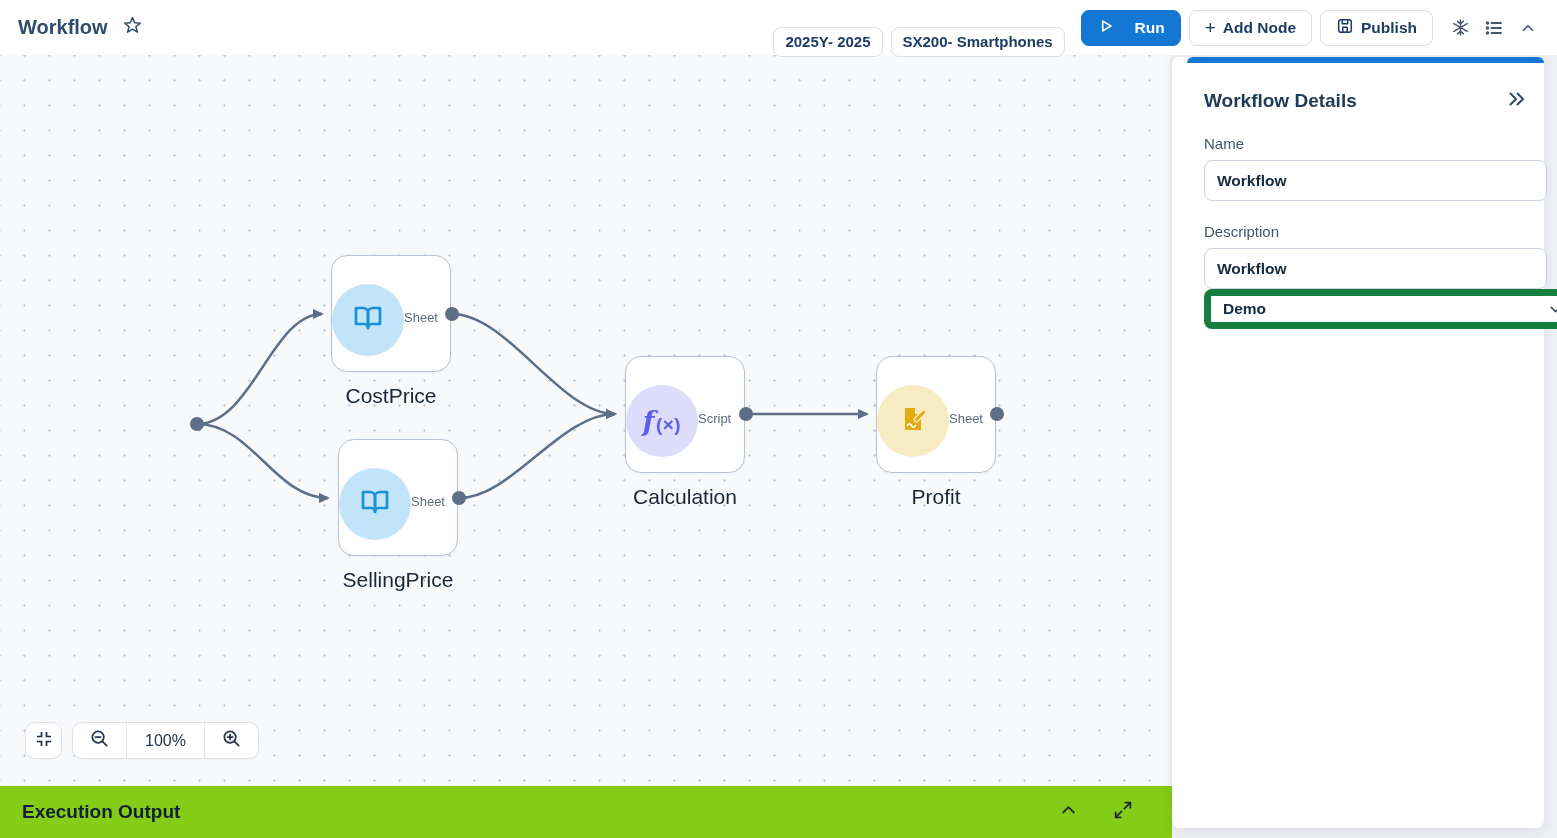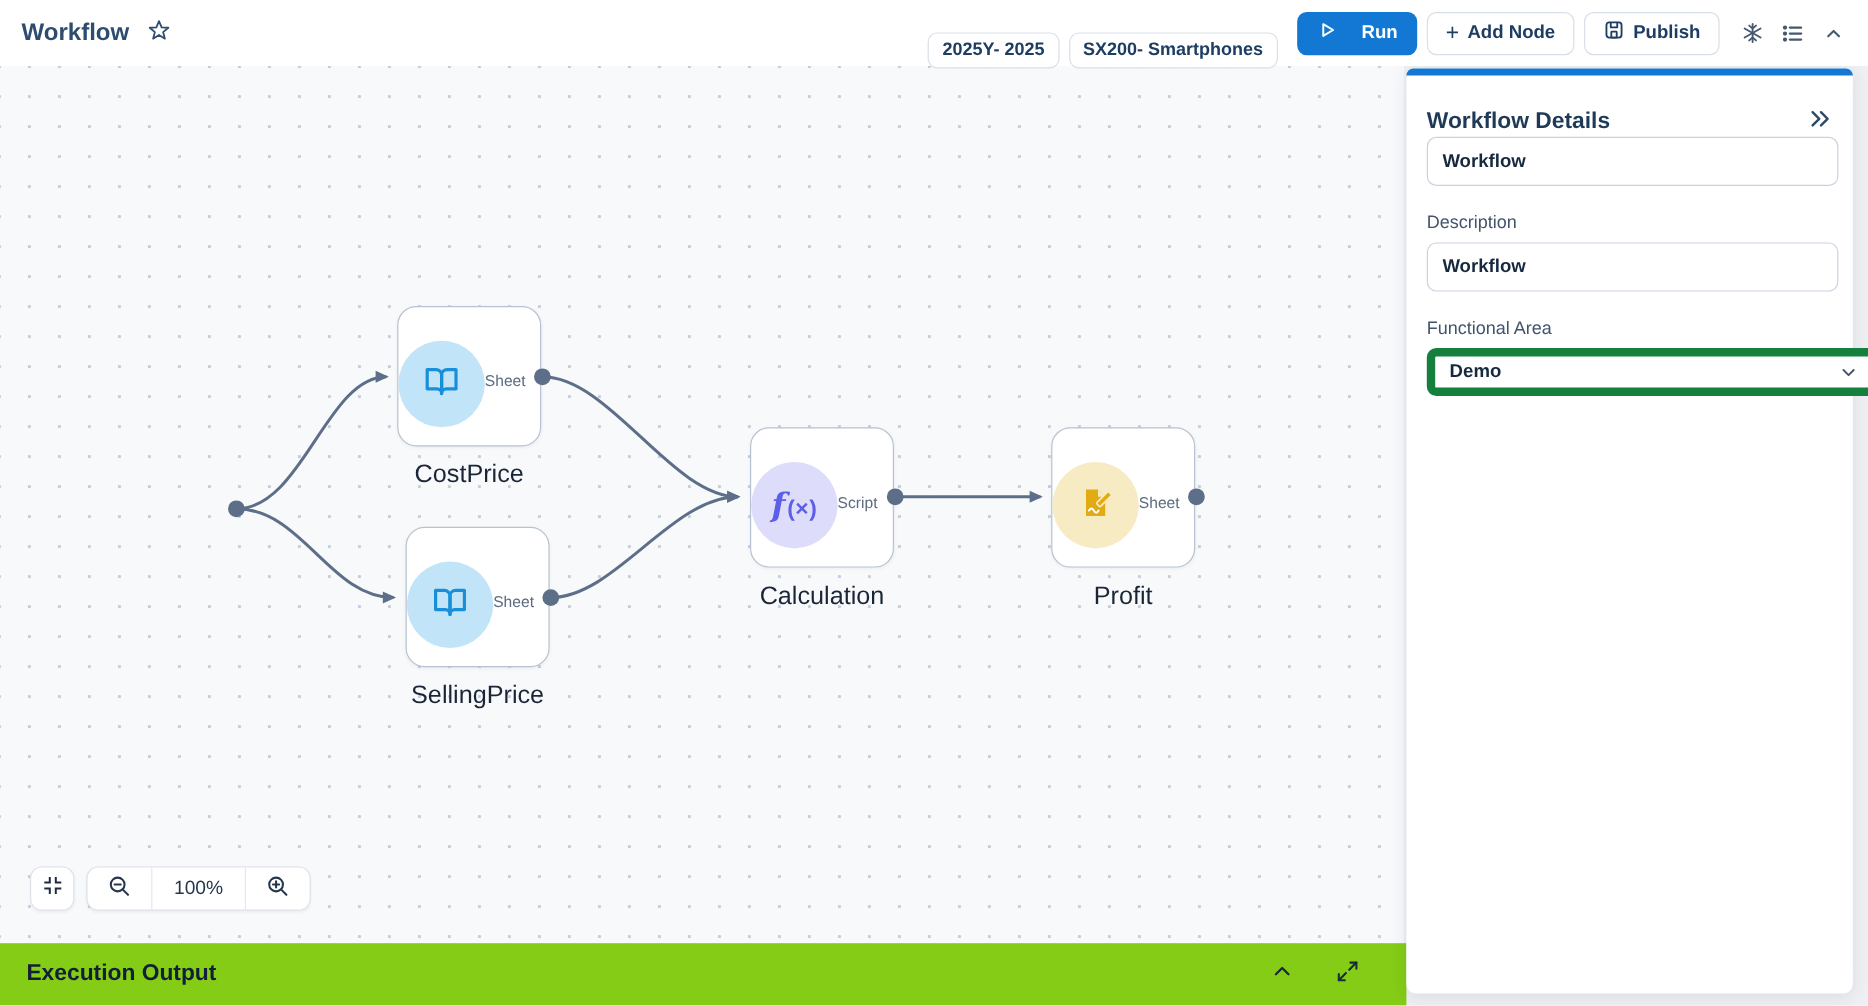--- a/index.html
+++ b/index.html
@@ -71,21 +71,21 @@
   .footer-title { position:absolute; left:22px; top:50%; transform:translateY(-50%);
     font-size:19px; font-weight:700; color:#131f38; }
   .footer-icon { position:absolute; top:50%; transform:translateY(-50%);
     color:#1b2940; cursor:pointer; display:flex; }
   .fi-collapse { left:1058px; }
   .fi-expand { left:1112px; }
 
   
   .panel { position:absolute; left:1172px; top:57px; width:372px; height:771px;
     background:#fff; border-radius:8px; z-index:10;
-    box-shadow:0 2px 14px rgba(30,50,80,.10); }
+    box-shadow:0 2px 14px rgba(30,50,80,.10);padding-left:15px; }
   .panel-topbar { height:6px; background:#1278d3; border-radius:8px 8px 0 0; }
   .panel-body { padding:26px 17px 0 17px; }
   .panel-head { display:flex; align-items:center; justify-content:space-between; }
   .panel-title { font-size:19px; font-weight:700; color:#1e3a57; }
   .collapse-btn { display:flex; color:#2c4a68; cursor:pointer; }
   .field-label { font-size:15px; color:#42546c; margin-top:22px; margin-bottom:8px; }
   .field-label:first-of-type { margin-top:24px; }
   .panel-input { width:343px; height:41px; border:1px solid #c9d3df; border-radius:8px;
     padding:0 12px; font-size:15.5px; font-weight:600; color:#16293f; background:#fff;
     font-family:"Liberation Sans","DejaVu Sans",sans-serif; outline:none; }
@@ -312,26 +312,26 @@
       <div class="collapse-btn">
         <span>
           <svg width="20" height="20" viewBox="0 0 20 20" fill="none" stroke="#2c4a68" stroke-width="2" stroke-linecap="round" stroke-linejoin="round">
             <polyline points="3.5,4.5 9,10 3.5,15.5"></polyline>
             <polyline points="10.5,4.5 16,10 10.5,15.5"></polyline>
           </svg>
         </span>
       </div>
     </div>
 
+    <div class="field-label">Name</div>
     <input class="panel-input" type="text" value="Workflow" style="">
 
     <div class="field-label">Description</div>
     <input class="panel-input" type="text" value="Workflow" style="">
 
-    <div class="field-label">Functional Area</div>
     <div class="panel-select">
       <span>Demo</span>
       <span class="sel-chevron">
         <svg width="17" height="17" viewBox="0 0 20 20" fill="none" stroke="#44566e" stroke-width="1.9" stroke-linecap="round" stroke-linejoin="round">
           <polyline points="5,7.5 10,12.5 15,7.5"></polyline>
         </svg>
       </span>
     </div>
   </div>
 </div>

